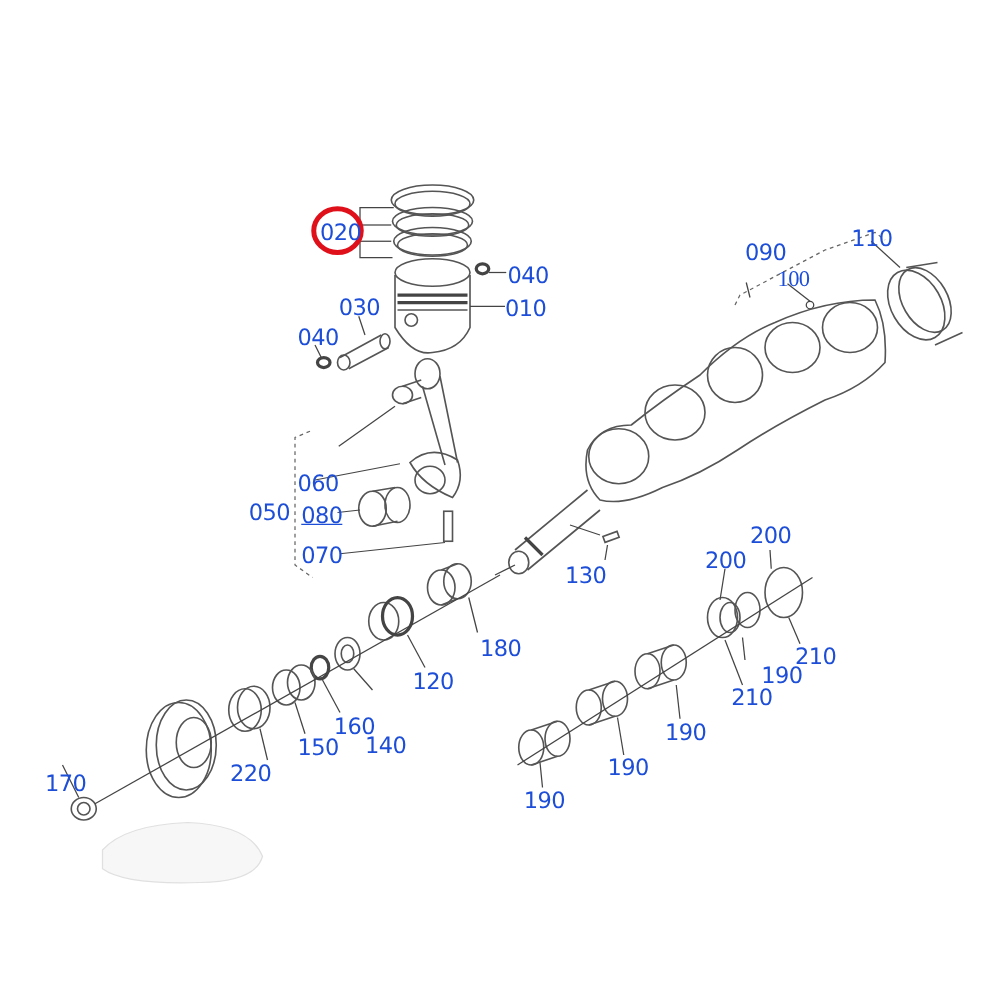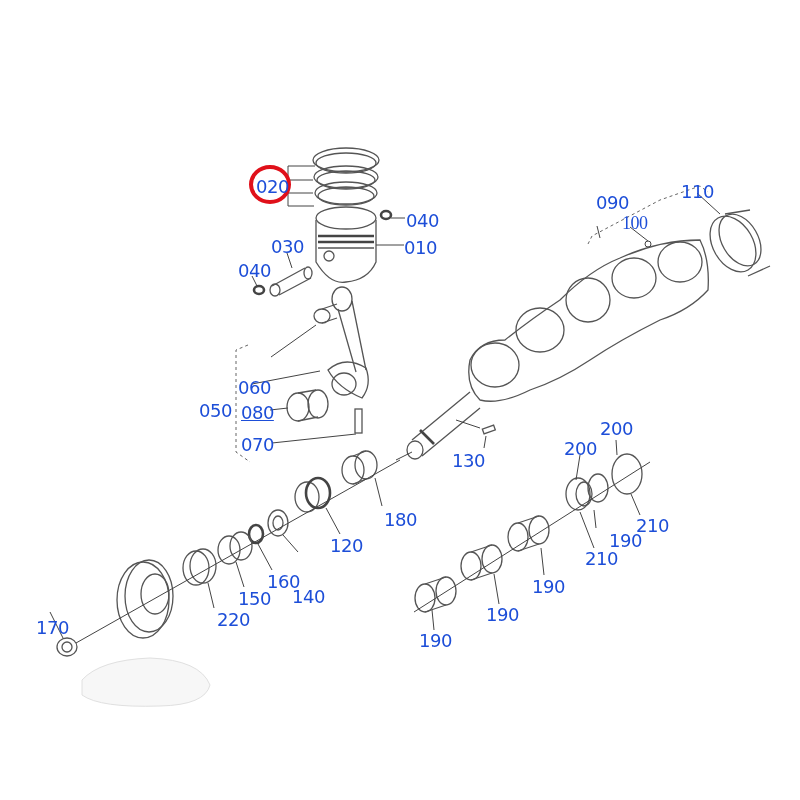--- a/index.html
+++ b/index.html
@@ -179,14 +179,14 @@
 <div class="lbl" style="left:36px;top:598px;margin-top:21px;">170</div>
 <div class="lbl" style="left:384px;top:511px;">180</div>
 <div class="lbl" style="left:419px;top:632px;">190</div>
 <div class="lbl" style="left:486px;top:606px;">190</div>
 <div class="lbl" style="left:532px;top:578px;">190</div>
 <div class="lbl" style="left:609px;top:532px;">190</div>
 <div class="lbl" style="left:564px;top:440px;">200</div>
 <div class="lbl" style="left:600px;top:420px;">200</div>
 <div class="lbl" style="left:585px;top:550px;">210</div>
 <div class="lbl" style="left:636px;top:517px;">210</div>
-<div class="lbl" style="left:217px;top:611px;">220</div>
+<div class="lbl" style="left:184px;top:611px;">220</div>
 </div>
 
 </body></html>

